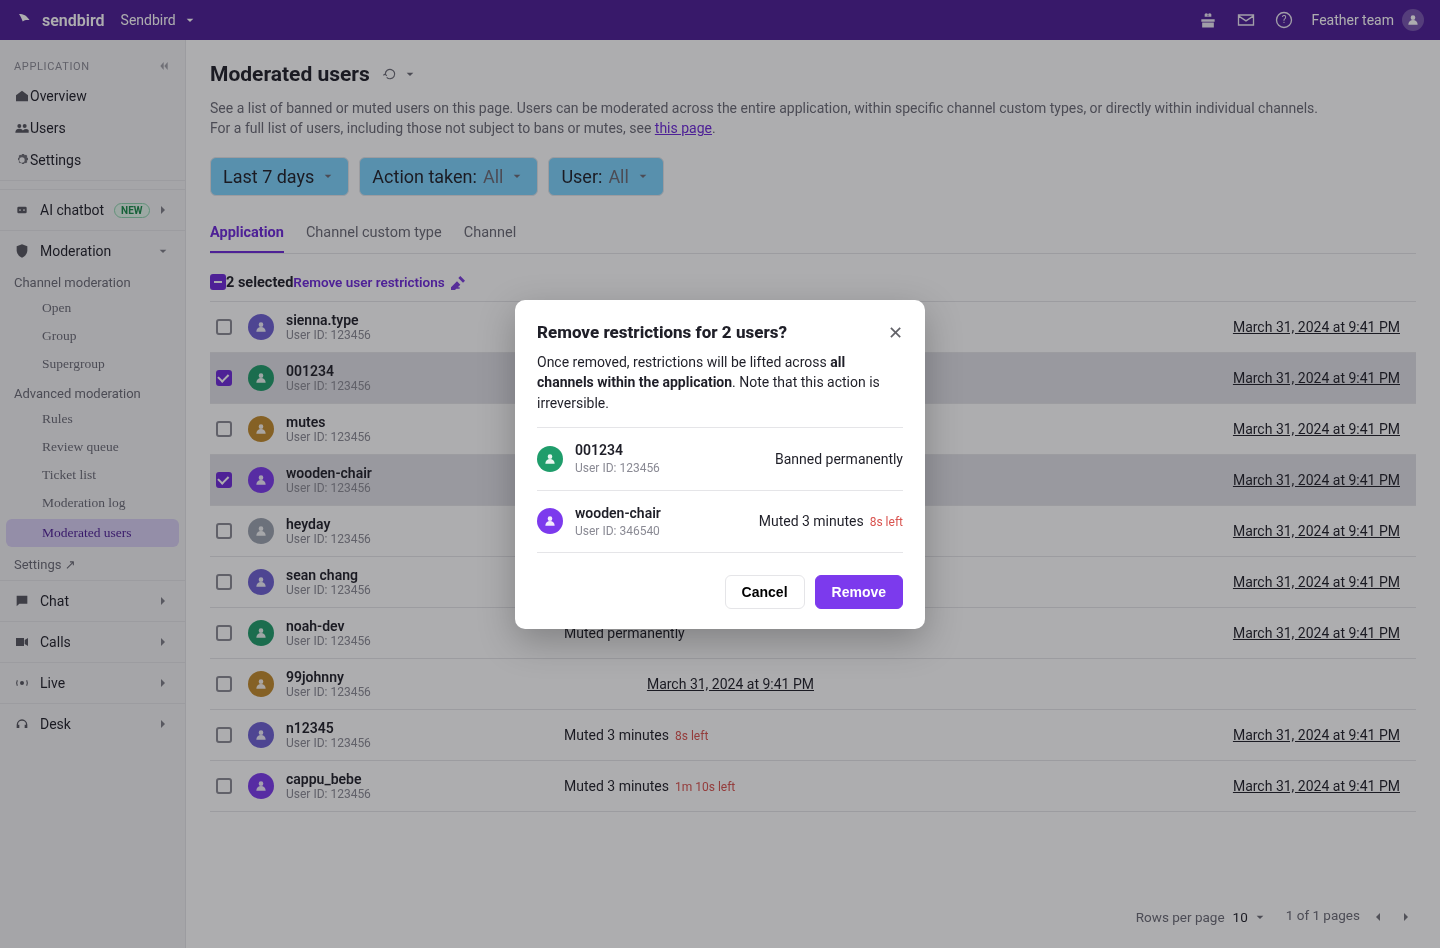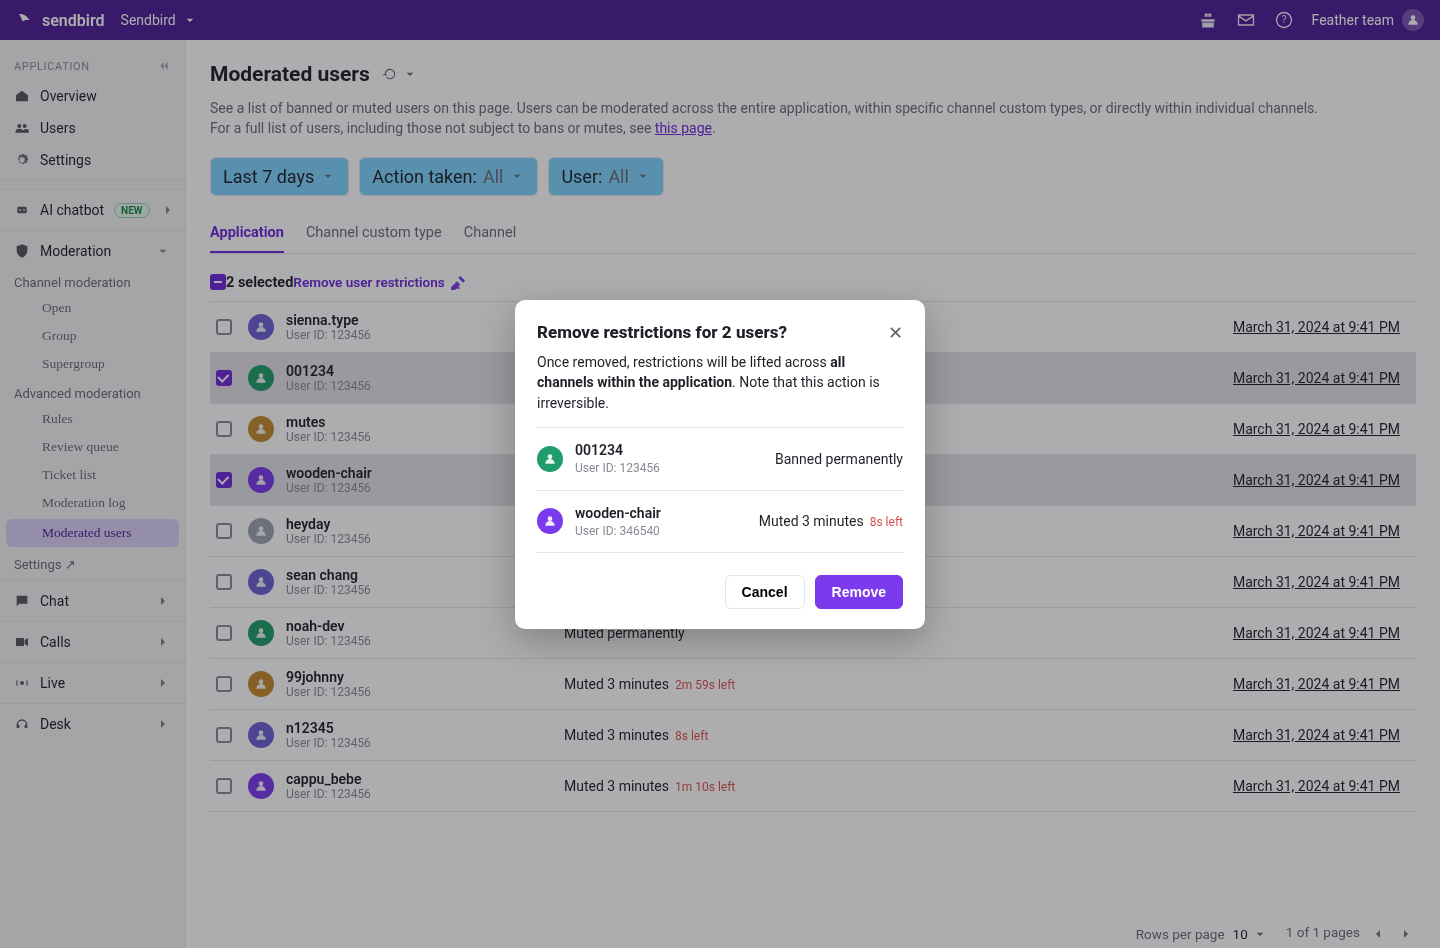--- a/index.html
+++ b/index.html
@@ -40,21 +40,21 @@
   .sidebar{
     width:186px;background:var(--sidebar-bg);border-right:1px solid var(--border);
     display:flex;flex-direction:column;overflow:auto;
   }
   .sidebar-section-label{
     font-size:11px;letter-spacing:.06em;color:var(--text-faint);
     padding:18px 14px 6px;display:flex;align-items:center;justify-content:space-between;
   }
   .collapse-icon{width:16px;height:16px;opacity:.6;}
   .nav-item, .nav-subitem{
-    display:flex;align-items:flex-start;gap:10px;padding:8px 14px;font-size:14px;
+    display:flex;align-items:flex-start;padding:8px 14px;font-size:14px;
     color:var(--text);cursor:pointer;white-space:nowrap;
   }
   .nav-item svg{width:16px;height:16px;flex:none;opacity:.85;}
   .nav-item.has-sub{justify-content:space-between;}
   .nav-item .left{display:flex;align-items:center;gap:10px;}
   .nav-divider{height:1px;background:var(--border);margin:4px 0;}
   .nav-subheading{padding:8px 14px 4px;font-size:13px;color:var(--text-muted);}
   .nav-subitem{padding:6px 14px 6px 42px;font-size:13.5px;color:var(--text-muted);font-family:Liberation Serif, serif;}
   .nav-subitem.active{
     background:#D9CFF4;color:#4C1D95;border-radius:6px;margin:2px 6px;padding-left:36px;
@@ -97,21 +97,21 @@
   .row .cell-user{display:flex;align-items:center;gap:12px;width:300px;}
   .row .cell-action{flex:1;color:var(--text);font-size:14px;}
   .row .cell-date{width:260px;color:var(--text);text-align:right;padding-right:10px;font-size:14px;text-decoration:underline;}
   .u-avatar{width:26px;height:26px;border-radius:50%;display:flex;align-items:center;justify-content:center;}
   .u-avatar svg{width:14px;height:14px;fill:#fff;opacity:.9;}
   .u-name{font-weight:600;font-size:14px;}
   .u-id{font-size:12px;color:var(--text-faint);}
   .tag-left{color:var(--red);font-size:12px;margin-left:6px;}
   
   .pager{
-    position:absolute;bottom:4px;right:24px;display:flex;align-items:center;gap:18px;
+    position:absolute;bottom:21px;right:24px;display:flex;align-items:center;gap:18px;
     color:var(--text-muted);font-size:13.5px
 x;}
   .pager .rpp{display:flex;align-items:center;gap:8px;}
   .pager .pn{display:flex;align-items:flex-start;gap:8px;}
   .pager .pgbtn{width:20px;height:20px;display:flex;align-items:center;justify-content:center;cursor:pointer;opacity:.7;}
   
   .scrim{
     position:absolute;inset:0;background:rgba(20,20,26,.35);
     display:flex;align-items:flex-start;justify-content:center;
   }
@@ -477,21 +477,20 @@
             <span class="u-avatar" style="background:#C28A2B">
               <svg viewBox="0 0 24 24">
                 <path d="M12 12a4 4 0 100-8 4 4 0 000 8zm-8 8a8 8 0 0116 0z"></path>
               </svg>
             </span>
             <div>
               <div class="u-name">99johnny</div>
               <div class="u-id">User ID: 123456</div>
             </div>
           </div>
-          <div class="cell-action">Muted 3 minutes<span class="tag-left">2m 59s left</span></div>
           <div class="cell-date">March 31, 2024 at 9:41 PM</div>
         </div>
         <div class="row">
           <span class="chk "></span>
           <div class="cell-user">
             <span class="u-avatar" style="background:#6D60D3">
               <svg viewBox="0 0 24 24">
                 <path d="M12 12a4 4 0 100-8 4 4 0 000 8zm-8 8a8 8 0 0116 0z"></path>
               </svg>
             </span>

